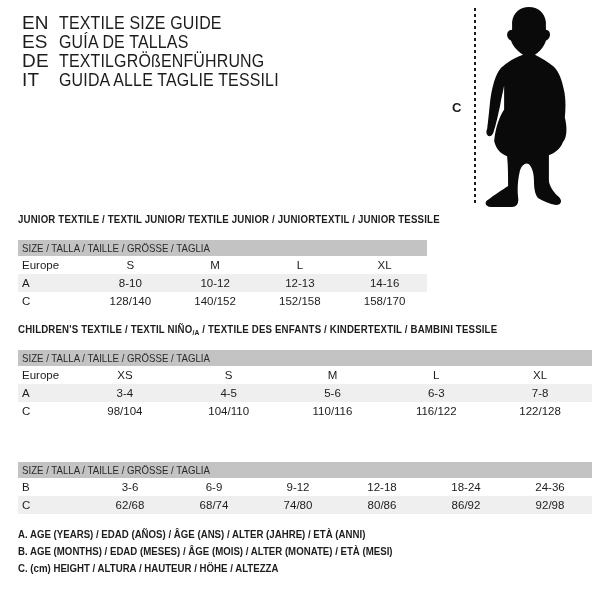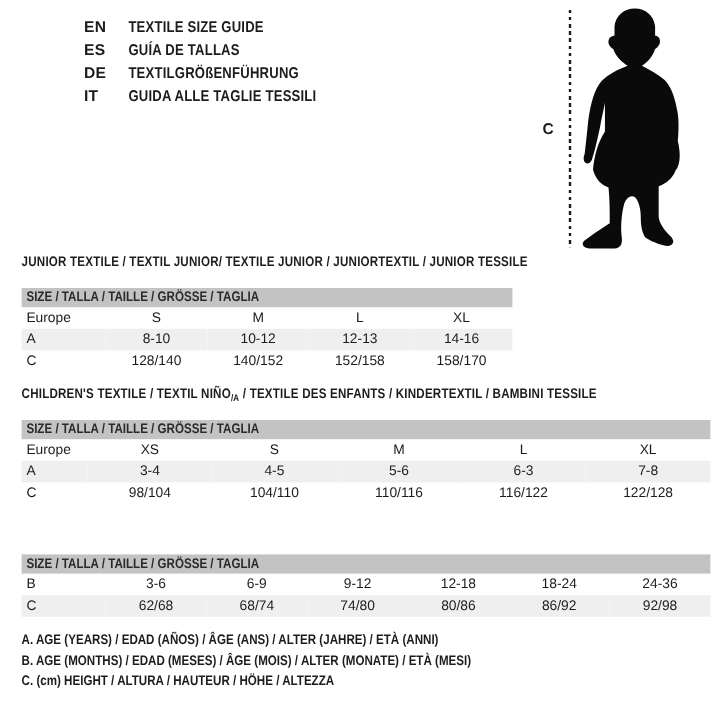--- a/index.html
+++ b/index.html
@@ -4,41 +4,41 @@
 <style>
   html,body { margin:0; padding:0; background:#fff; }
   .canvas {
     position:relative; width:600px; height:600px; background:#ffffff;
     font-family:"Liberation Sans","DejaVu Sans",sans-serif; color:#1c1c1c; overflow:hidden;
   }
   .cond { display:inline-block; transform:scaleX(.84); transform-origin:0 50%; white-space:nowrap; }
 
   
   .lang-list { position:absolute; left:22px; top:13px; }
-  .lang-row { display:flex; height:19px; line-height:19px; font-size:13px; font-weight:bold;margin-left:48px; }
+  .lang-row { display:flex; height:19px; line-height:19px; font-size:19px; font-weight:normal; }
   .lang-code { width:37px; letter-spacing:.2px; }
   .lang-label { letter-spacing:.2px; }
 
   
   .dash-line {
     position:absolute; left:474px; top:8px; width:2px; height:198px;
     background:repeating-linear-gradient(to bottom,#1b1b1b 0 3px,transparent 3px 6px);
   }
   .c-label { position:absolute; left:452px; top:100px; font-size:13px; font-weight:bold; }
   .baby-svg { position:absolute; left:482px; top:4px; }
 
   
   .sec-title { position:absolute; left:18px; font-size:11.5px; font-weight:bold; letter-spacing:.2px; }
   .sec-title .sub { font-size:8px; vertical-align:-2px; }
   .size-table {
     position:absolute; left:18px; border-collapse:collapse; table-layout:fixed;
     font-size:11.5px; color:#1c1c1c;
   }
   .size-table th {
-    background:#c3c3c3; height:16px; font-weight:bold; text-align:left;
+    background:#c3c3c3; height:16px; font-weight:normal; text-align:left;
     padding:0 0 0 4px; font-size:11.5px; color:#2a2a2a;
   }
   .size-table th .cond { transform-origin:0 50%; }
   .size-table td { height:18px; padding:0; text-align:center; font-weight:normal;margin-left:25px; }
   .size-table td.lbl { text-align:left; padding-left:4px; }
   .size-table tr.alt { background:#efefef; }
   .t1 { width:409px; }
   .t2, .t3 { width:574px; }
 
   

